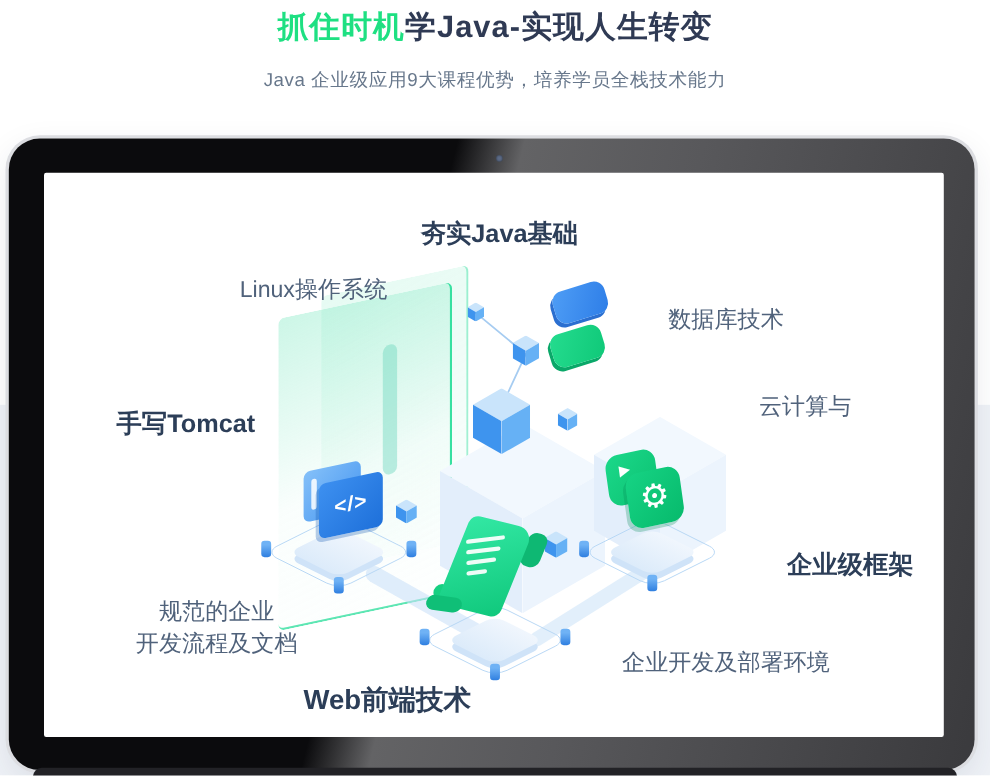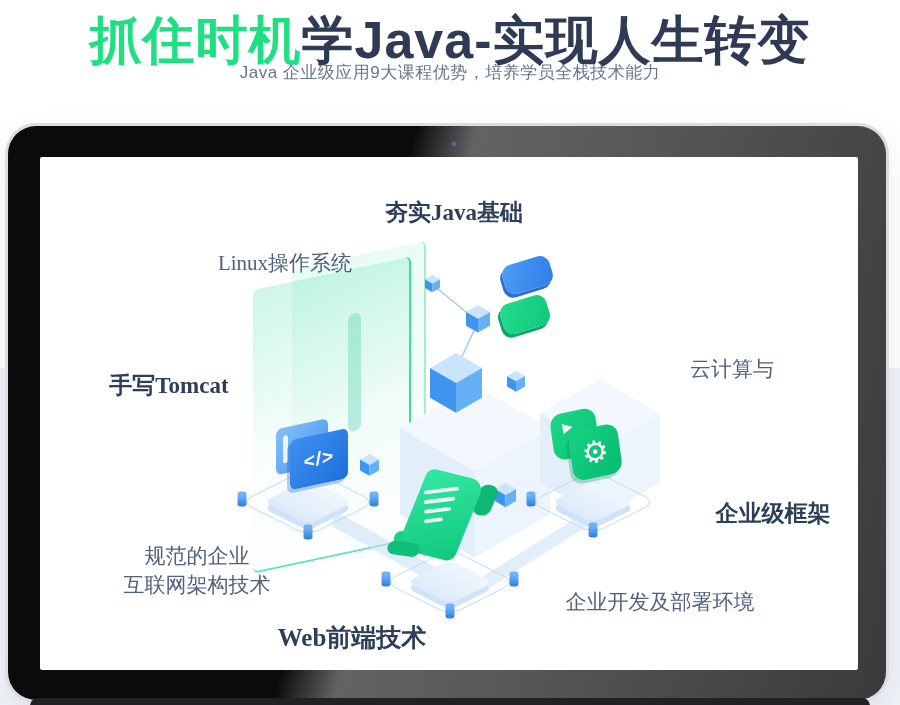--- a/index.html
+++ b/index.html
@@ -4,38 +4,38 @@
 <style>
   html,body{margin:0;padding:0;}
   body{
     position:relative;width:900px;height:705px;overflow:hidden;background:#ffffff;
     font-family:"Liberation Sans","DejaVu Sans",sans-serif;
   }
   
   .bg-band{position:absolute;left:0;top:368px;width:900px;height:337px;background:#eff2f7;}
   
   .title{position:absolute;left:450px;top:6px;transform:translateX(-50%);
-    font-size:52px;font-weight:800;white-space:nowrap;letter-spacing:1px;}
+    font-size:28px;font-weight:800;white-space:nowrap;letter-spacing:1px;}
   .title .hl{color:#1ee082;}
   .title .rest{color:#2f3a54;}
   .subtitle{position:absolute;left:450px;top:61px;transform:translateX(-50%);
     font-size:17px;color:#68788c;white-space:nowrap;letter-spacing:0.5px;}
   
   .laptop{position:absolute;left:8px;top:126px;width:878px;height:574px;border-radius:28px;
     background:linear-gradient(104deg,#0b0b0d 0%,#0b0b0d 40%,#636365 46%,#58585b 62%,#3a3a3d 100%);
     box-shadow:0 0 0 3px #dcdde1,0 10px 30px rgba(40,50,70,0.10);}
   .camera{position:absolute;left:443px;top:15px;width:6px;height:6px;border-radius:50%;
     background:#5d6c88;box-shadow:0 0 2px rgba(0,0,0,.6) inset;}
   .laptop-base{position:absolute;left:30px;top:698px;width:840px;height:10px;
     background:#222226;border-radius:8px 8px 0 0;}
   .screen{position:absolute;left:32px;top:31px;width:818px;height:513px;background:#ffffff;
     border-radius:2px;overflow:hidden;}
   
   .lbl{position:absolute;transform:translateX(-50%);font-size:21px;color:#50627b;
-    white-space:nowrap;text-align:center;line-height:29px;z-index:6;font-family:Liberation Serif, serif;}
+    white-space:nowrap;text-align:center;line-height:29px;z-index:6;}
   .lbl.bold{font-size:23px;font-weight:700;color:#2c3e58;}
   
   .pane-back{position:absolute;left:252px;top:98px;width:132px;height:250px;z-index:1;
     transform:skewY(-12deg);border-radius:6px;
     background:linear-gradient(160deg,rgba(140,236,200,0.22),rgba(235,252,246,0.05));
     border-right:2px solid rgba(62,224,164,0.45);}
   .pane-main{position:absolute;left:213px;top:116px;width:156px;height:282px;z-index:1;
     transform:skewY(-12deg);border-radius:6px;
     background:linear-gradient(165deg,rgba(135,234,198,0.42) 0%,rgba(225,250,242,0.18) 55%,rgba(240,252,248,0.10) 100%);
     border-right:2px solid #38e0a1;border-bottom:2px solid rgba(56,224,161,0.75);}
@@ -222,28 +222,29 @@
       <div class="sq-back">
         <span class="play">▶</span>
       </div>
       <div class="sq-front">
         <span class="gear-glyph">⚙</span>
       </div>
     </div>
 
     <div class="lbl bold" style="left:414px;top:41px;">夯实Java基础</div>
     <div class="lbl" style="left:245px;top:92px;">Linux操作系统</div>
+    <div class="lbl" style="left:620px;top:119px;">数据库技术</div>
     <div class="lbl bold" style="left:129px;top:214px;text-align:right;">手写Tomcat</div>
     <div class="lbl" style="left:692px;top:198px;">
       <div>云计算与</div>
     </div>
     <div class="lbl bold" style="left:693px;top:342px;margin-left:40px;">企业级框架</div>
     <div class="lbl" style="left:157px;top:385px;">
       <div>规范的企业</div>
-      <div>互联网架构技术</div>
+      <div>开发流程及文档</div>
     </div>
     <div class="lbl" style="left:620px;top:431px;">企业开发及部署环境</div>
     <div class="lbl bold" style="left:312px;top:466px;font-size:25px;">Web前端技术</div>
 
   </div>
 </div>
 
 <div class="laptop-base"></div>
 
 </body></html>

